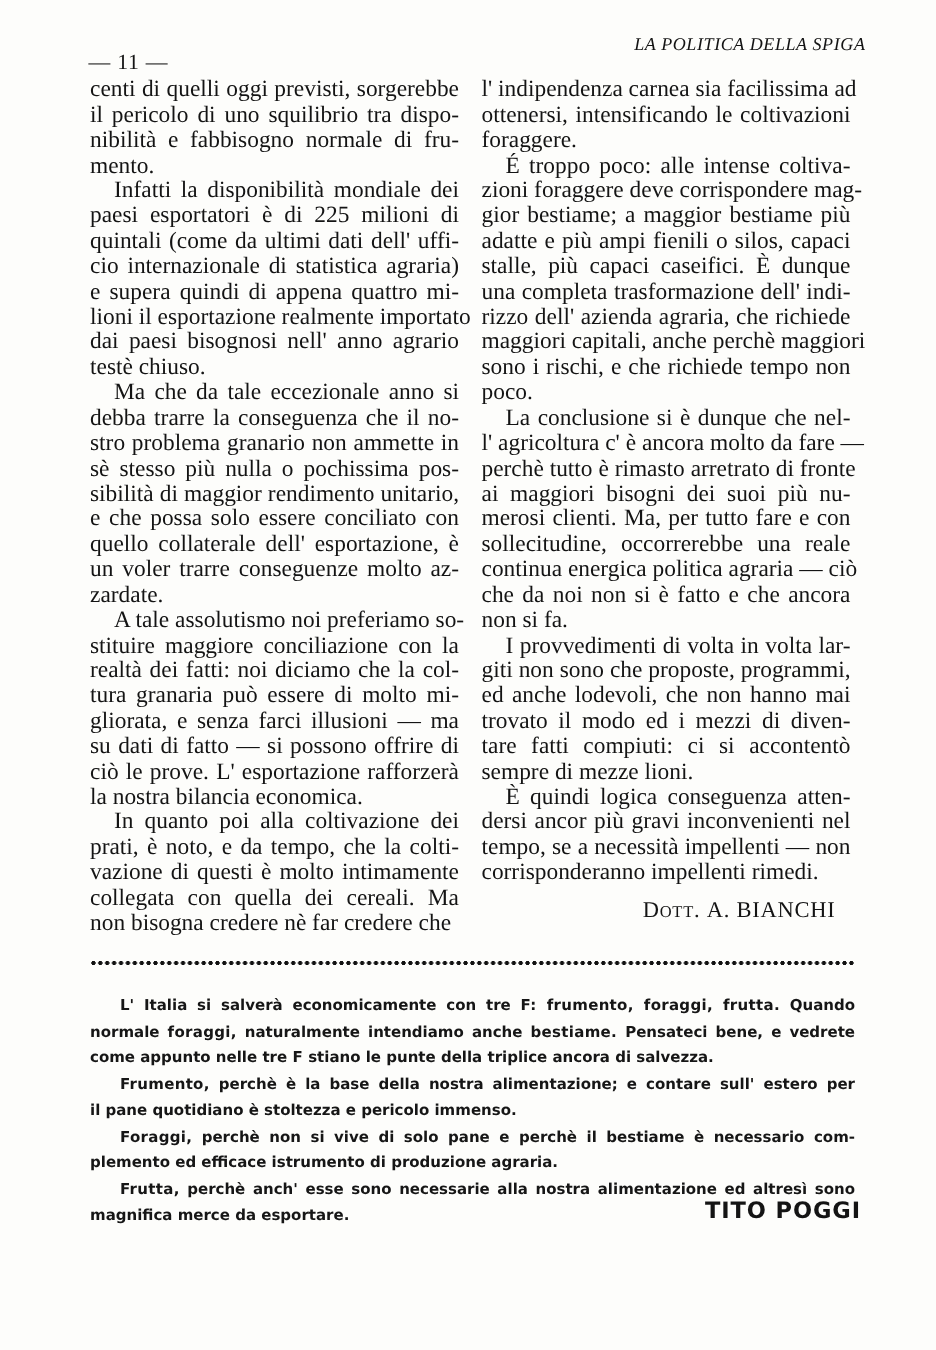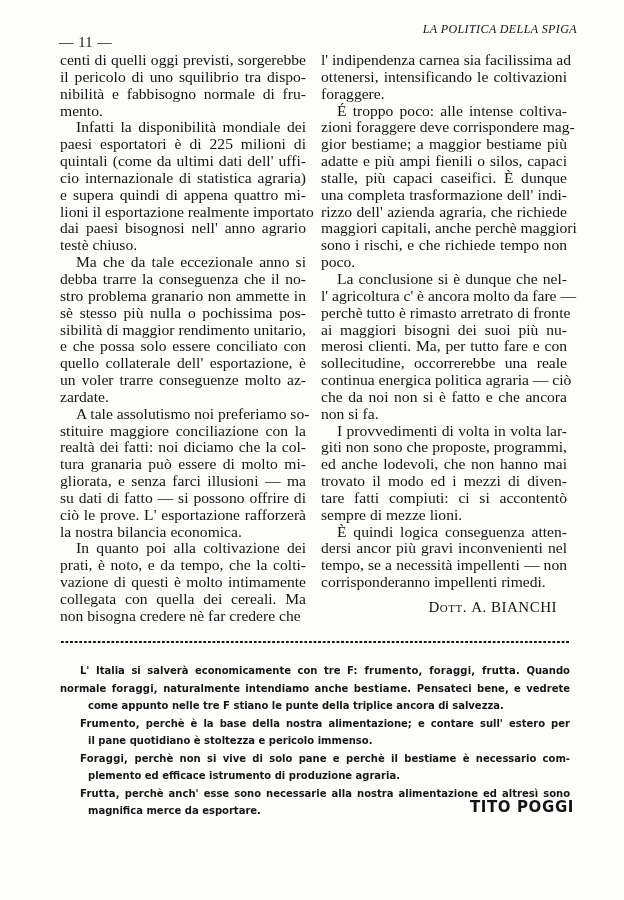--- a/index.html
+++ b/index.html
@@ -19,21 +19,21 @@
   .line.last { text-align-last: left; }
   .signature { text-align: right; margin-top: 8px; padding-right: 10px; font-size: 15px; letter-spacing: 0.5px; }
   .sc { font-variant: small-caps; }
   .dotted-rule { position: absolute; top: 640px; left: 60px; width: 510px; height: 4px;
                  background-image: radial-gradient(circle, #111 1.3px, transparent 1.5px);
                  background-size: 4.6px 4px; background-repeat: repeat-x; }
   .footnote { position: absolute; top: 662px; left: 60px; width: 510px;
               font-family: "DejaVu Sans", "Liberation Sans", sans-serif;
               font-size: 10px; line-height: 17.5px; font-weight: bold; color: #161616; }
   .footnote .fl { display: block; white-space: nowrap; text-align: justify; text-align-last: justify; }
-  .footnote .fl.last { text-align-last: left; margin-left: 28px; }
+  .footnote .fl.last { text-align-last: left; }
   .footnote .fl.ind { padding-left: 20px; }
   .footnote b.em { font-weight: 900; letter-spacing: 0.2px; }
   .footnote-author { position: absolute; top: 798px; left: 470px;
                      font-family: "DejaVu Sans", sans-serif; font-weight: bold; font-size: 15px; letter-spacing: 0.6px; }
 </style>
 </head>
 <body>
 
 <div class="page">
   <div class="running-head">

